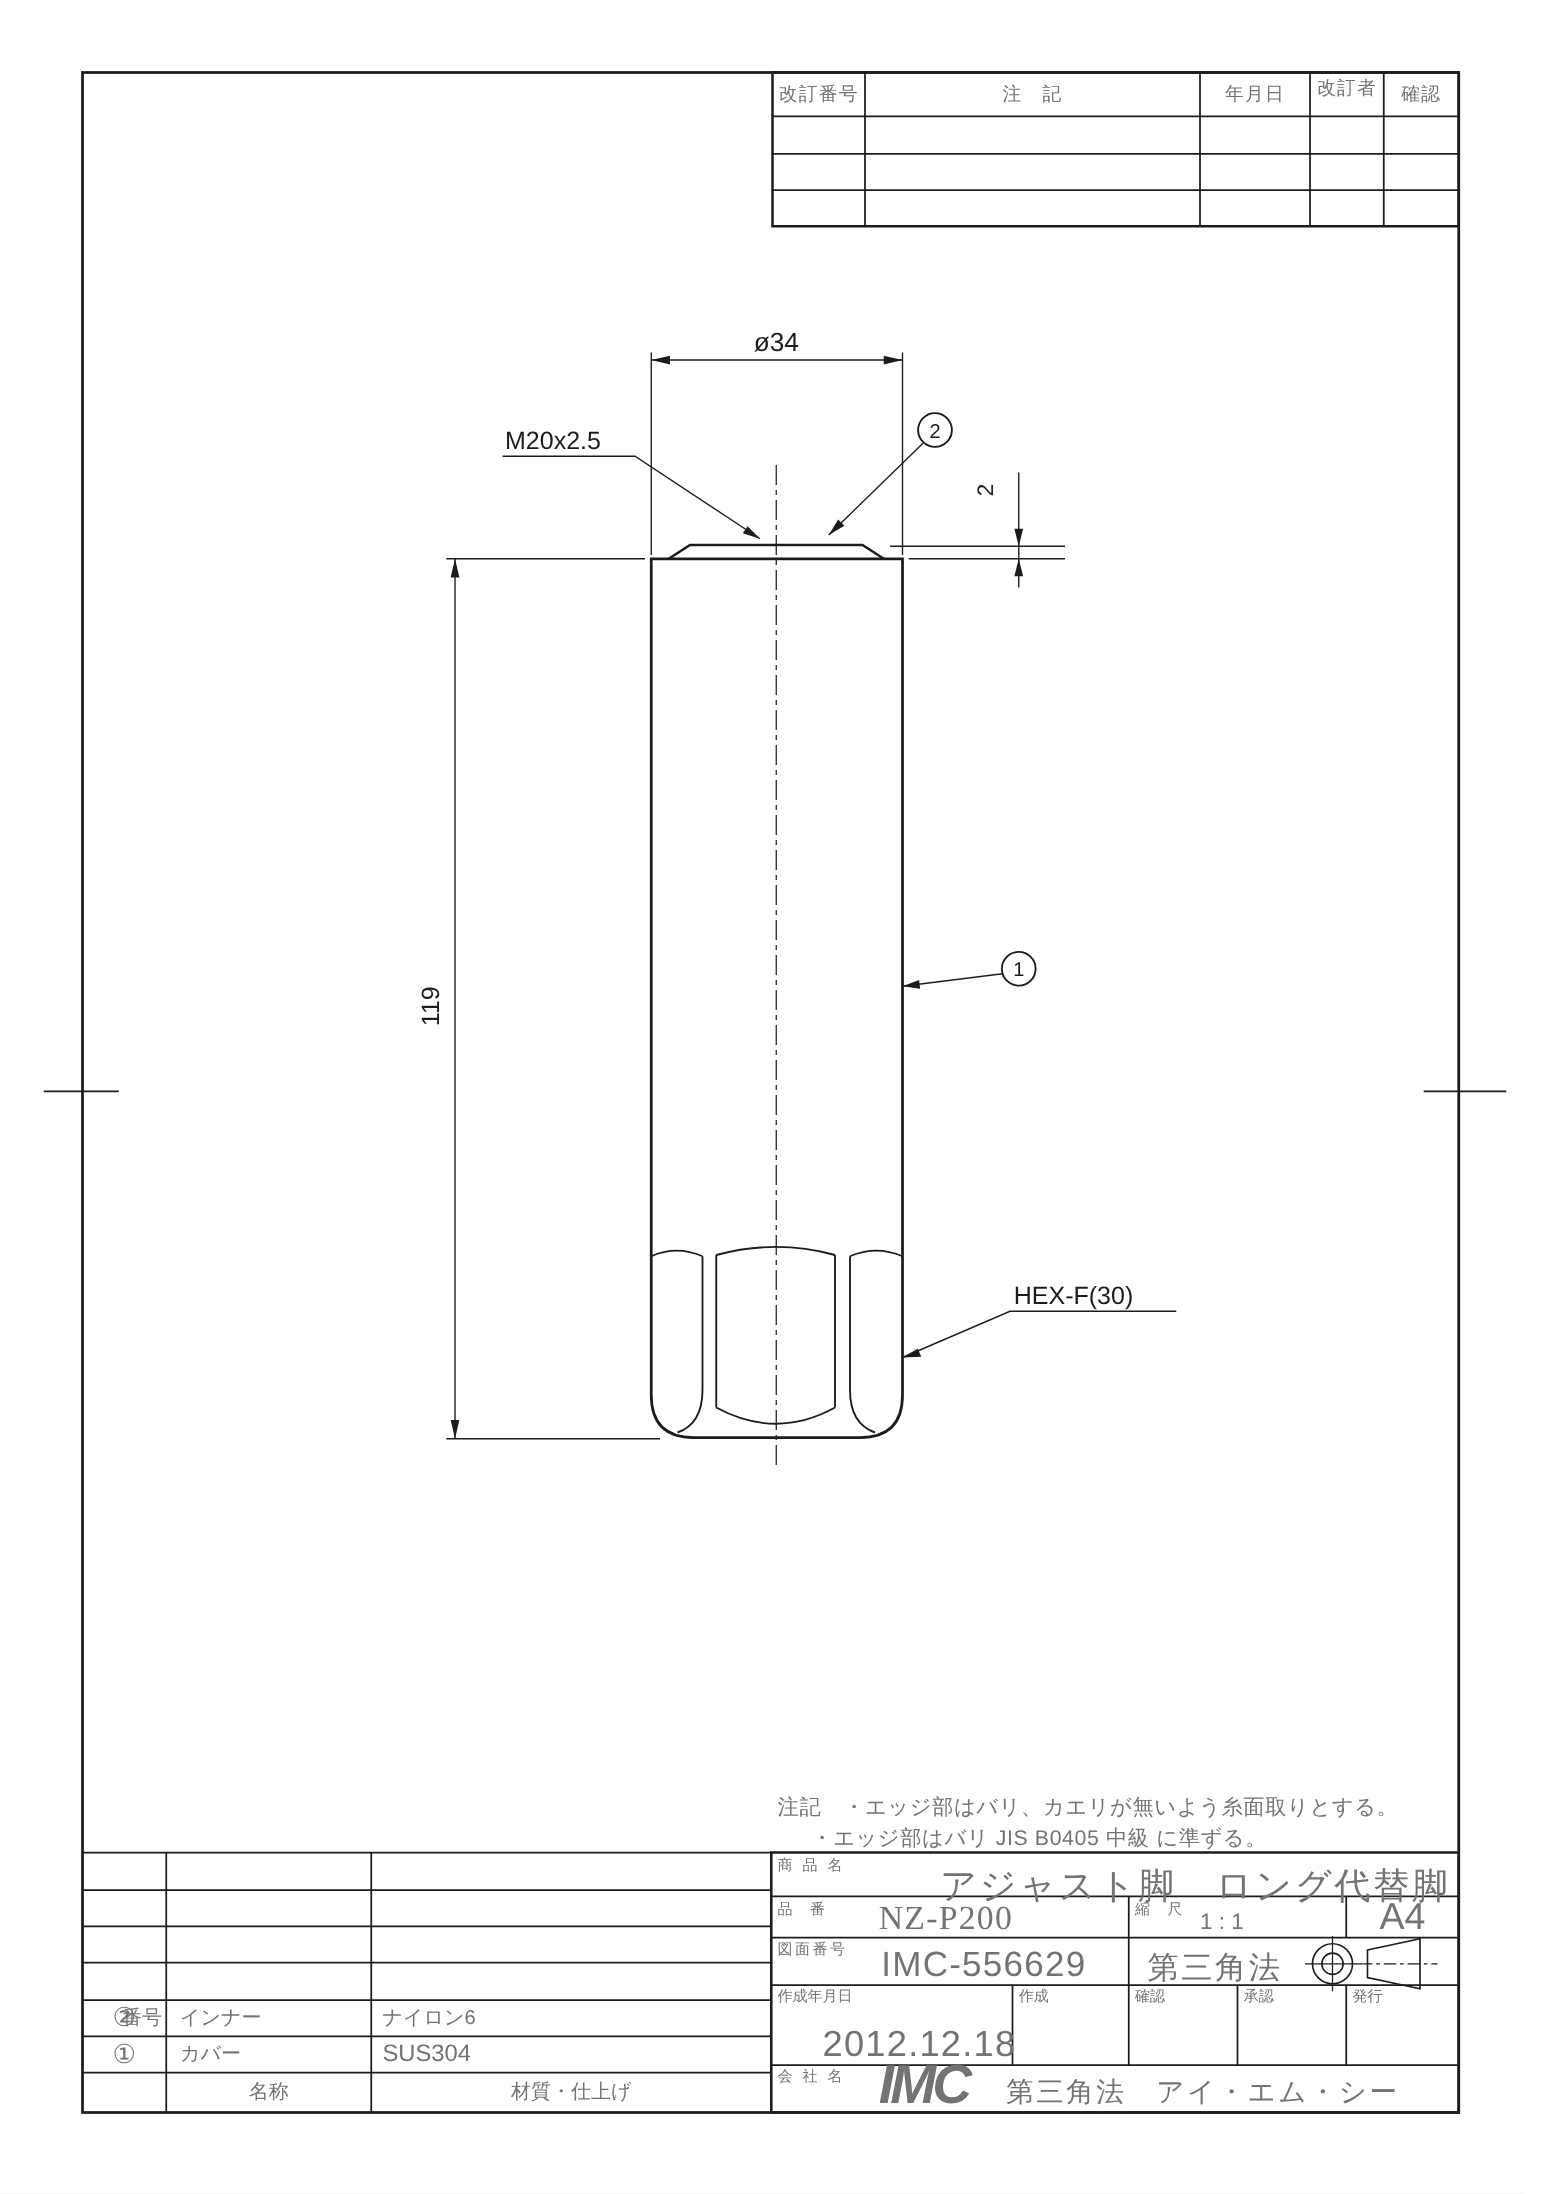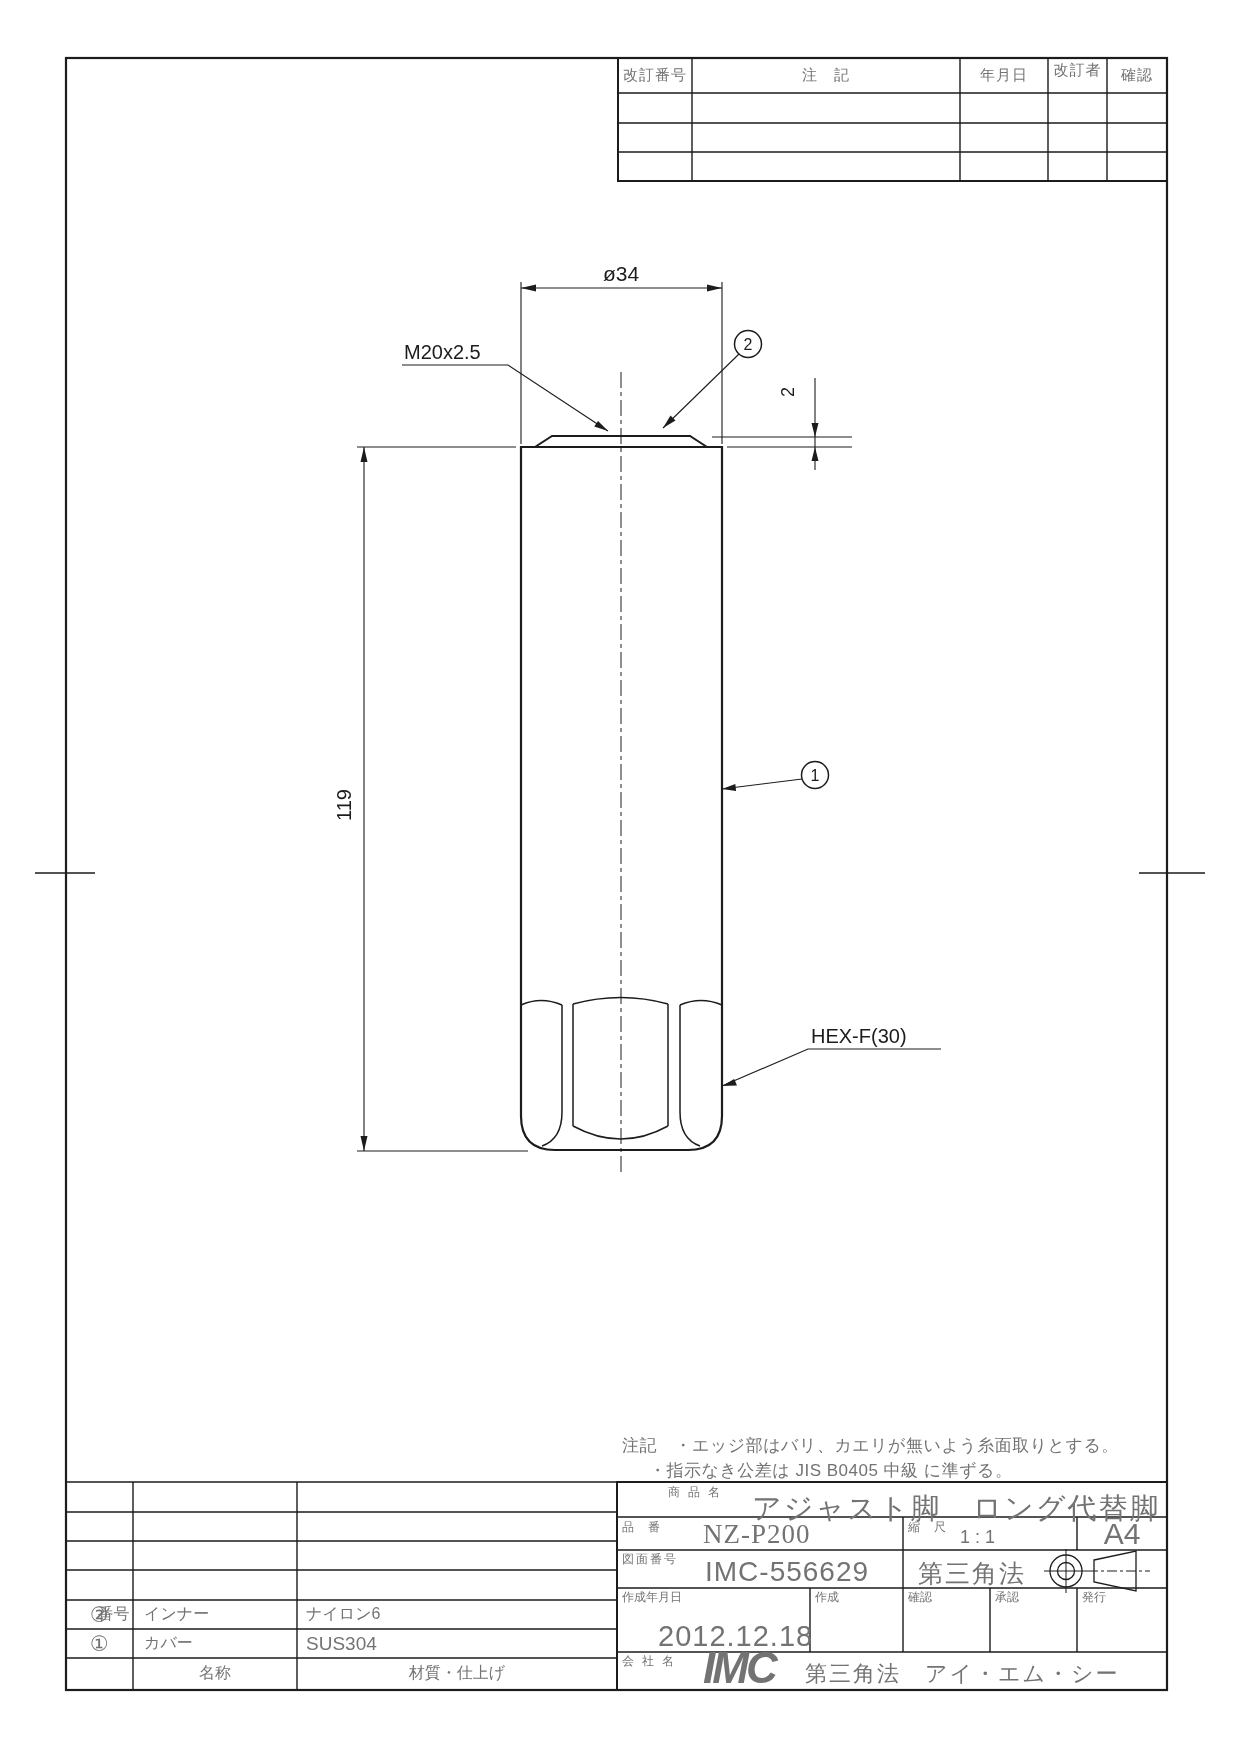--- a/index.html
+++ b/index.html
@@ -119,23 +119,23 @@
     </g>
   </svg>
 
   <div class="abs cell revh" style="left:618px;top:58px;width:74px;height:35px;">改訂番号</div>
   <div class="abs cell revh" style="left:692px;top:58px;width:268px;height:35px;">注　記</div>
   <div class="abs cell revh" style="left:960px;top:58px;width:88px;height:35px;">年月日</div>
   <div class="abs cell revh" style="left:1048px;top:58px;width:59px;height:25px;">改訂者</div>
   <div class="abs cell revh" style="left:1107px;top:58px;width:60px;height:35px;">確認</div>
 
   <div class="abs note" style="left:622px;top:1434px;">注記　・エッジ部はバリ、カエリが無いよう糸面取りとする。</div>
-  <div class="abs note" style="left:649px;top:1459px;">・指示なき公差は JIS B0405 中級 に準ずる。</div>
+  <div class="abs note" style="left:649px;top:1459px;">・エッジ部はバリ JIS B0405 中級 に準ずる。</div>
 
-  <div class="abs lbl ls8" style="left:622px;top:1486px;margin-left:46px;">商品名</div>
+  <div class="abs lbl ls8" style="left:622px;top:1486px;">商品名</div>
   <div class="abs jpval" style="left:752px;top:1489px;">アジャスト脚　ロング代替脚</div>
 
   <div class="abs lbl ls14" style="left:622px;top:1521px;">品番</div>
   <div class="abs big" style="left:703px;top:1519px;">NZ-P200</div>
   <div class="abs lbl ls14" style="left:908px;top:1521px;">縮尺</div>
   <div class="abs" style="left:960px;top:1527px;font-size:18px;">1 : 1</div>
   <div class="abs cell" style="left:1077px;top:1517px;width:90px;height:33px;font-size:30px;">A4</div>
 
   <div class="abs lbl ls2" style="left:622px;top:1553px;">図面番号</div>
   <div class="abs" style="left:705px;top:1556px;font-size:28px;letter-spacing:1px;">IMC-556629</div>

